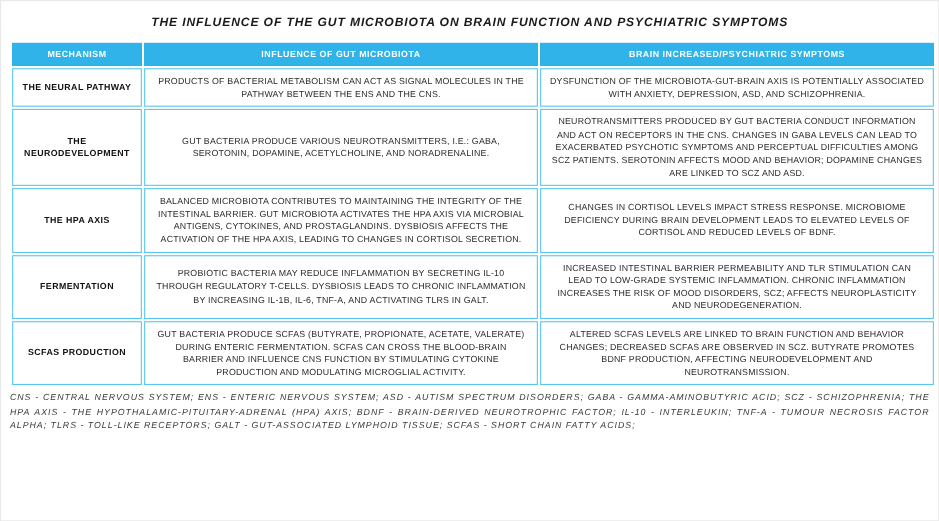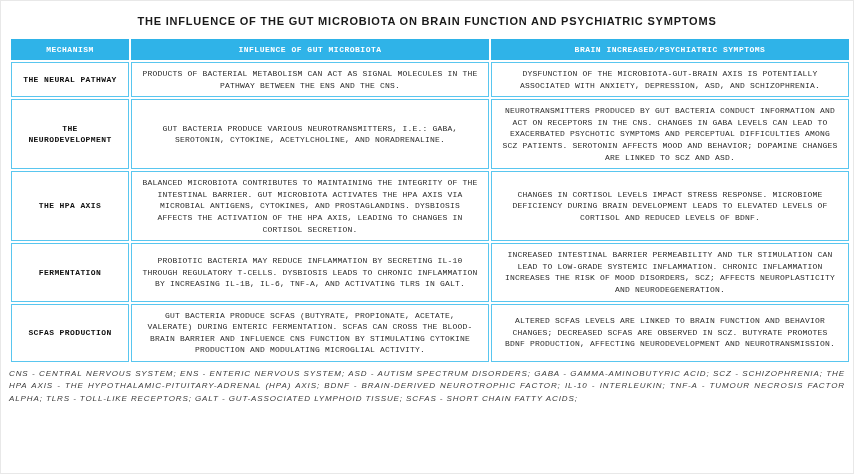--- a/index.html
+++ b/index.html
@@ -19,27 +19,27 @@
     border: 1px solid #e8e8e8;
     background: #ffffff;
   }
   .title {
     margin: 8px 0 10px 0;
     text-align: center;
     font-size: 11px;
     font-weight: bold;
     letter-spacing: 0.8px;
     color: #1a1a1a;
+    font-style: italic;
   }
   table.gut-table {
     width: 838px;
     border-collapse: separate;
     border-spacing: 2px;
     table-layout: fixed;
-    font-family: Liberation Mono, monospace;
   }
   table.gut-table col.c-mech   { width: 118px; }
   table.gut-table col.c-infl   { width: 358px; }
   table.gut-table col.c-brain  { width: 358px; }
   table.gut-table th {
     background: #2fb3e8;
     color: #ffffff;
     font-size: 8px;
     font-weight: bold;
     letter-spacing: 0.5px;
@@ -101,21 +101,21 @@
       </tr>
     </thead>
     <tbody>
       <tr>
         <td class="mech">THE NEURAL PATHWAY</td>
         <td>PRODUCTS OF BACTERIAL METABOLISM CAN ACT AS SIGNAL MOLECULES IN THE PATHWAY BETWEEN THE ENS AND THE CNS.</td>
         <td>DYSFUNCTION OF THE MICROBIOTA-GUT-BRAIN AXIS IS POTENTIALLY ASSOCIATED WITH ANXIETY, DEPRESSION, ASD, AND SCHIZOPHRENIA.</td>
       </tr>
       <tr>
         <td class="mech">THE NEURODEVELOPMENT</td>
-        <td>GUT BACTERIA PRODUCE VARIOUS NEUROTRANSMITTERS, I.E.: GABA, SEROTONIN, CYTOKINE, ACETYLCHOLINE, AND NORADRENALINE.</td>
+        <td>GUT BACTERIA PRODUCE VARIOUS NEUROTRANSMITTERS, I.E.: GABA, SEROTONIN, DOPAMINE, ACETYLCHOLINE, AND NORADRENALINE.</td>
         <td>NEUROTRANSMITTERS PRODUCED BY GUT BACTERIA CONDUCT INFORMATION AND ACT ON RECEPTORS IN THE CNS. CHANGES IN GABA LEVELS CAN LEAD TO EXACERBATED PSYCHOTIC SYMPTOMS AND PERCEPTUAL DIFFICULTIES AMONG SCZ PATIENTS. SEROTONIN AFFECTS MOOD AND BEHAVIOR; DOPAMINE CHANGES ARE LINKED TO SCZ AND ASD.</td>
       </tr>
       <tr>
         <td class="mech">THE HPA AXIS</td>
         <td>BALANCED MICROBIOTA CONTRIBUTES TO MAINTAINING THE INTEGRITY OF THE INTESTINAL BARRIER. GUT MICROBIOTA ACTIVATES THE HPA AXIS VIA MICROBIAL ANTIGENS, CYTOKINES, AND PROSTAGLANDINS. DYSBIOSIS AFFECTS THE ACTIVATION OF THE HPA AXIS, LEADING TO CHANGES IN CORTISOL SECRETION.</td>
         <td>CHANGES IN CORTISOL LEVELS IMPACT STRESS RESPONSE. MICROBIOME DEFICIENCY DURING BRAIN DEVELOPMENT LEADS TO ELEVATED LEVELS OF CORTISOL AND REDUCED LEVELS OF BDNF.</td>
       </tr>
       <tr>
         <td class="mech">FERMENTATION</td>
         <td>PROBIOTIC BACTERIA MAY REDUCE INFLAMMATION BY SECRETING IL-10 THROUGH REGULATORY T-CELLS. DYSBIOSIS LEADS TO CHRONIC INFLAMMATION BY INCREASING IL-1B, IL-6, TNF-A, AND ACTIVATING TLRS IN GALT.</td>

